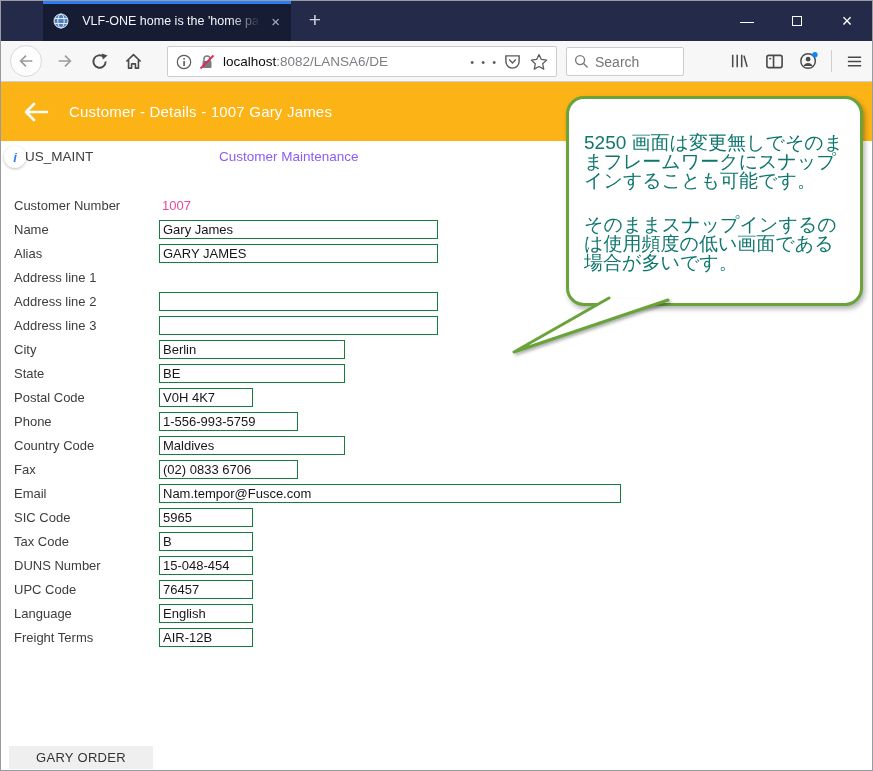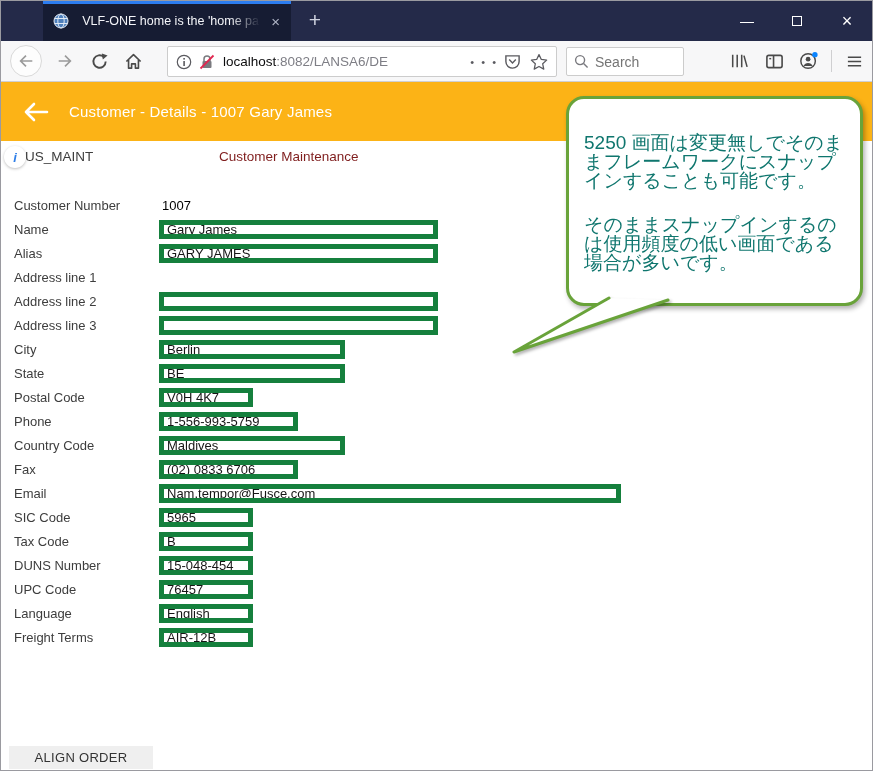--- a/index.html
+++ b/index.html
@@ -34,27 +34,27 @@
   .tb-sep { width:1px; height:22px; background:#cfcfd1; margin:0 6px; }
 
   
   .appbar { position:absolute; top:81px; left:0; right:0; height:59px; background:var(--accent); display:flex; align-items:center; }
   .appbar-back { margin-left:22px; cursor:pointer; display:flex; }
   .appbar-title { color:#fff; font-size:15px; margin-left:20px; letter-spacing:0.2px;text-align:right; }
 
   .subheader { position:absolute; top:144px; left:0; right:0; height:26px; }
   .info-badge { position:absolute; left:3px; top:1px; width:22px; height:22px; border-radius:50%; background:#fff; box-shadow:0 1px 3px rgba(0,0,0,0.25); color:#2f7fe8; font-size:13px; font-weight:bold; font-style:italic; display:flex; align-items:center; justify-content:center; cursor:pointer; }
   .subheader-code { position:absolute; left:24px; top:4px; font-size:13.5px; color:#3d3d3d; }
-  .subheader-title { position:absolute; left:218px; top:4px; font-size:13.5px; color:#7f1d1d; }
+  .subheader-title { position:absolute; left:218px; top:4px; font-size:13.5px; color:#8b5cf6; }
 
   .form { position:absolute; left:13px; top:192px; }
   .form-row { height:24px; display:flex; align-items:center; }
   .form-row label { width:145px; font-size:13px; color:#3d3d3d; }
-  .form-row input { height:19px; border:5px solid #15803d; background:#fff; font-size:13px; color:#161616; padding:0 3px; font-family:inherit; }
-  .form-row .static-val { font-size:13px; color:#000000; padding-left:3px; }
+  .form-row input { height:19px; border:1px solid #15803d; background:#fff; font-size:13px; color:#161616; padding:0 3px; font-family:inherit; }
+  .form-row .static-val { font-size:13px; color:#ec4899; padding-left:3px; }
   .w-xl { width:462px; } .w-lg { width:279px; } .w-md { width:186px; } .w-sm { width:139px; } .w-xs { width:94px; }
 
   .align-order { position:absolute; left:8px; top:745px; width:144px; height:23px; background:#efefef; border:none; font-size:13px; color:#333; letter-spacing:0.3px; font-family:inherit; cursor:pointer; }
 
   
   .callout { position:absolute; left:565px; top:95px; width:297px; height:210px; background:#fff; border:3px solid var(--green); border-radius:18px; box-shadow:2px 3px 5px rgba(0,0,0,0.3); padding:34px 14px 0 15px; z-index:5; }
   .callout p { font-size:19px; line-height:19px; color:#0f766e; margin-bottom:25px; }
   .callout-tail { position:absolute; left:495px; top:288px; z-index:6; filter:drop-shadow(2px 2px 1.5px rgba(0,0,0,0.3)); }
 </style>
 </head>
@@ -252,21 +252,21 @@
       <div class="form-row">
         <label>Language</label>
         <input type="text" class="w-xs" value="English" style="">
       </div>
       <div class="form-row">
         <label>Freight Terms</label>
         <input type="text" class="w-xs" value="AIR-12B" style="">
       </div>
     </div>
 
-  <button class="align-order">ALIGN ORDER</button>
+  <button class="align-order">GARY ORDER</button>
 
   <div class="callout" id="callout">
       <p>5250 画面は変更無しでそのままフレームワークにスナップインすることも可能です。</p>
       <p>そのままスナップインするのは使用頻度の低い画面である場合が多いです。</p>
     </div>
   <svg class="callout-tail" width="190" height="72" viewBox="0 0 190 72">
     <path d="M113,9 L18,63 L172,11" fill="#ffffff" stroke="#69a33a" stroke-width="3" stroke-linecap="round" stroke-linejoin="round"></path>
   </svg>
 
 </div>

